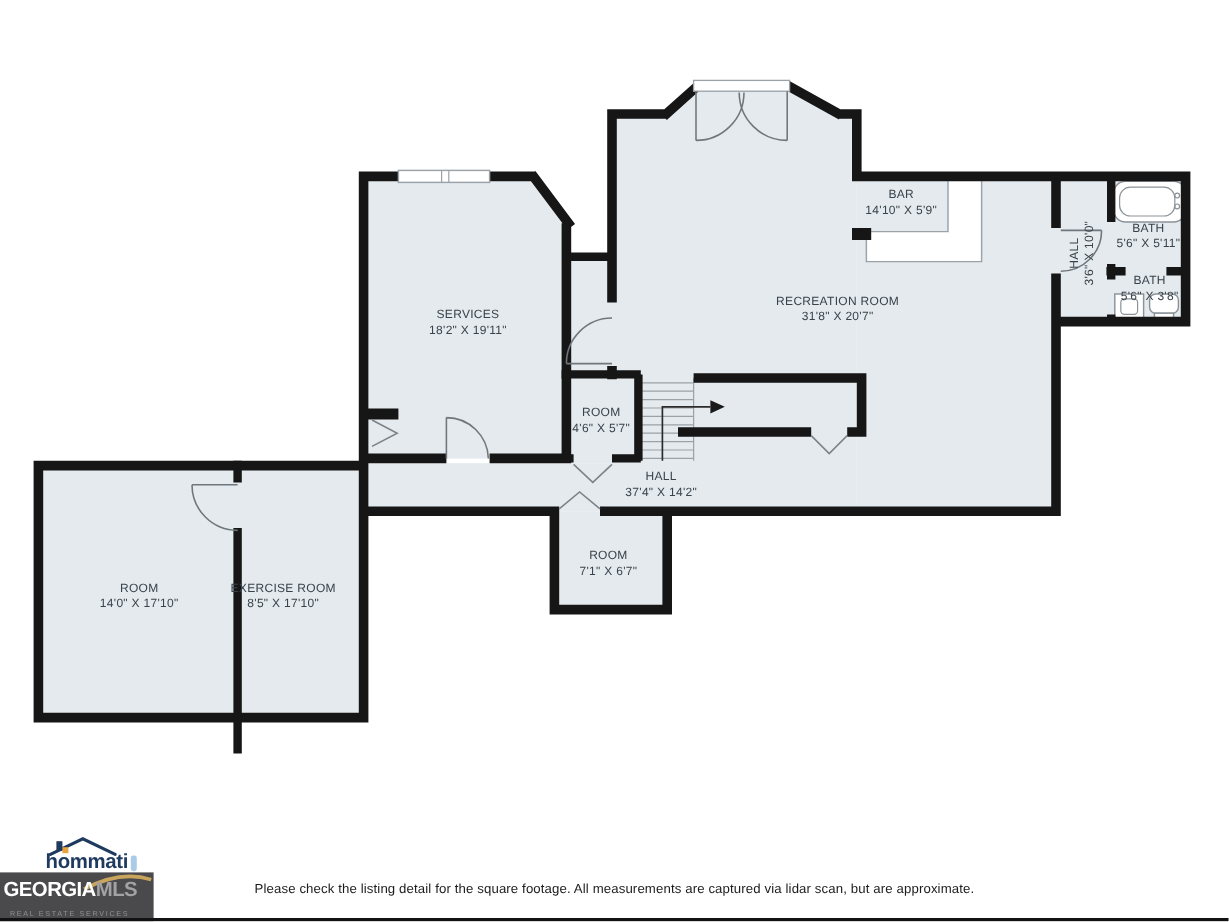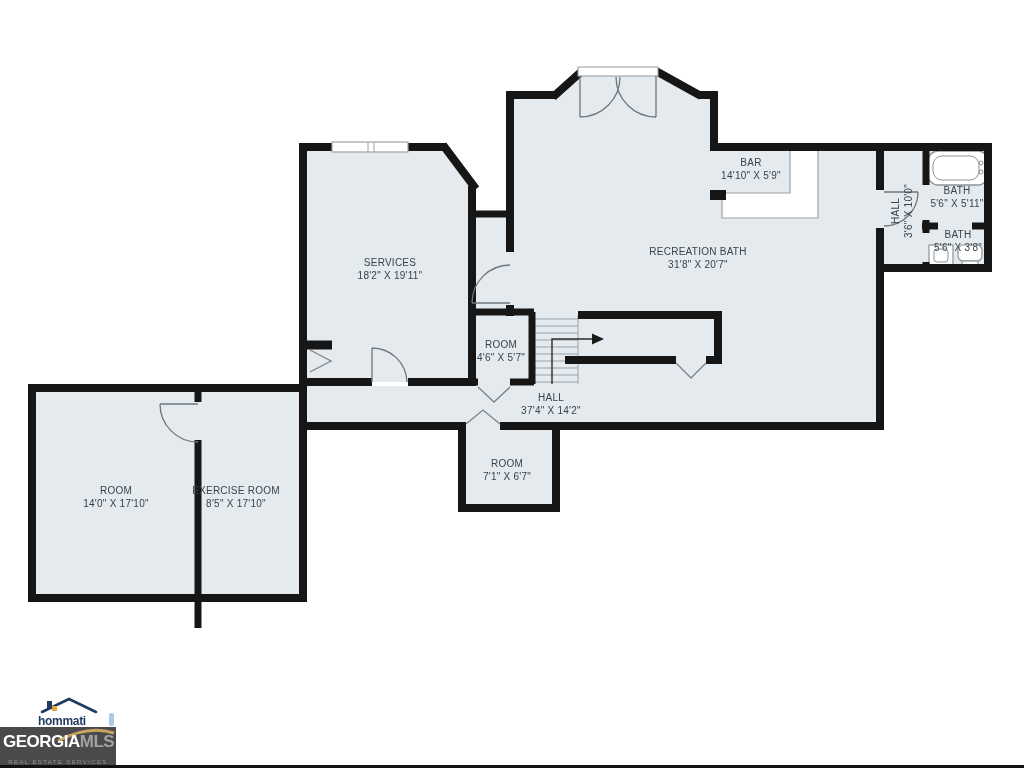--- a/index.html
+++ b/index.html
@@ -7,25 +7,25 @@
           font-family:"Liberation Sans",sans-serif;}
   #plan-svg{position:absolute;left:0;top:0;}
   .room-label{position:absolute;transform:translate(-50%,-50%);text-align:center;
     font-size:10px;line-height:13px;color:#39434b;letter-spacing:.25px;white-space:nowrap;}
   .room-label span{display:block;}
   .room-label.vertical{transform:translate(-50%,-50%) rotate(-90deg);}
   
   .disclaimer{position:absolute;left:0;top:735;width:1024px;top:735px;text-align:center;
     font-size:11px;color:#1b1b1b;letter-spacing:.1px;}
   .hommati{position:absolute;left:36px;top:696px;width:80px;height:32px;}
-  .hommati .brand{position:absolute;left:2px;bottom:0;font-size:12px;font-weight:bold;
+  .hommati .brand{position:absolute;left:2px;bottom:0;font-size:17px;font-weight:bold;
     color:#1f3a5f;letter-spacing:-.3px;}
   .hommati .bluebar{position:absolute;right:2px;bottom:2px;width:5px;height:13px;
     background:#a9cbe8;border-radius:2px;}
-  .mlsbox{position:absolute;left:0;top:727px;width:116px;height:41px;background:#4a4a4c;
+  .mlsbox{position:absolute;left:0;top:727px;width:128px;height:41px;background:#4a4a4c;
     overflow:hidden;}
   .mlsbox .line1{position:absolute;left:3px;top:5px;font-size:17px;font-weight:bold;
     letter-spacing:-.5px;color:#ffffff;white-space:nowrap;}
   .mlsbox .line1 .mls{color:#a2a2a4;}
   .mlsbox .line2{position:absolute;left:0;bottom:3px;width:116px;text-align:center;
     font-size:6px;letter-spacing:1.4px;color:#909092;white-space:nowrap;}
   .bottom-border{position:absolute;left:0;top:765px;width:1024px;height:3px;background:#121212;}
 </style>
 </head>
 <body>
@@ -139,21 +139,21 @@
       <path d="M676,363 L691,378 L706,363"></path>
       <path d="M310,350 L331,361 L310,372"></path>
     </g>
   </svg>
 
   <div class="room-label" style="left:390px;top:269px">
     <span>SERVICES</span>
       <span>18'2" X 19'11"</span>
   </div>
   <div class="room-label" style="left:698px;top:258px">
-    <span>RECREATION BATH</span>
+    <span>RECREATION ROOM</span>
       <span>31'8" X 20'7"</span>
   </div>
   <div class="room-label" style="left:751px;top:169px">
     <span>BAR</span>
       <span>14'10" X 5'9"</span>
   </div>
   <div class="room-label vertical" style="left:902px;top:211px">
     <span>HALL</span>
       <span>3'6" X 10'0"</span>
   </div>
@@ -199,14 +199,15 @@
   <div class="mlsbox">
     <svg width="62" height="16" style="position:absolute;right:0;top:0">
       <path d="M4,14 Q34,-2 60,6" fill="none" stroke="#c9a45c" stroke-width="3"></path>
     </svg>
     <div class="line1">
       <span>GEORGIA</span><span class="mls">MLS</span>
     </div>
     <div class="line2">REAL ESTATE SERVICES</div>
   </div>
 
+  <div class="disclaimer">Please check the listing detail for the square footage. All measurements are captured via lidar scan, but are approximate.</div>
   <div class="bottom-border"></div>
 </div>
 
 </body></html>

